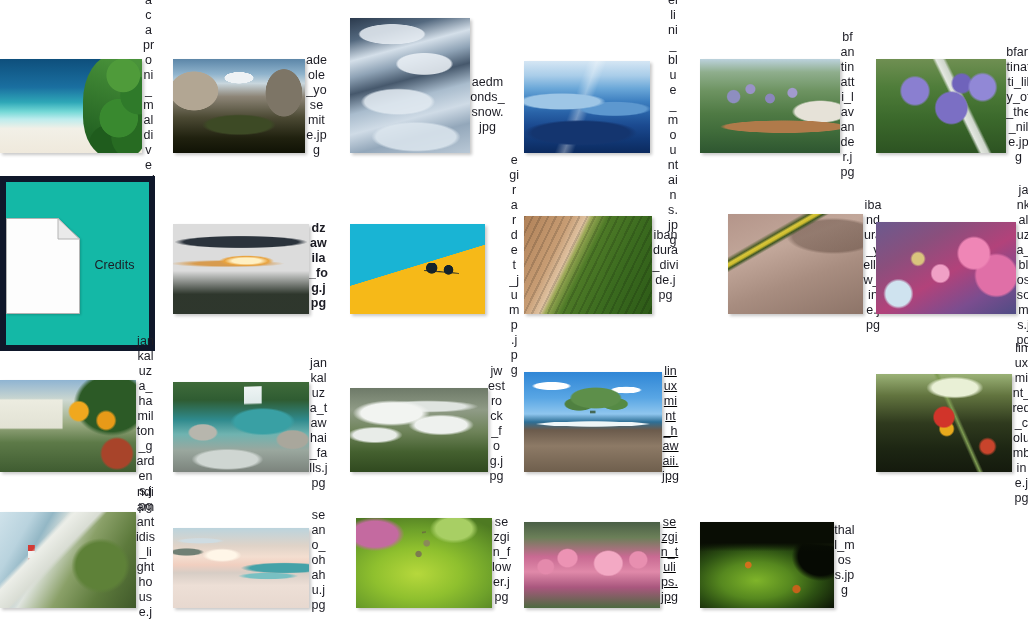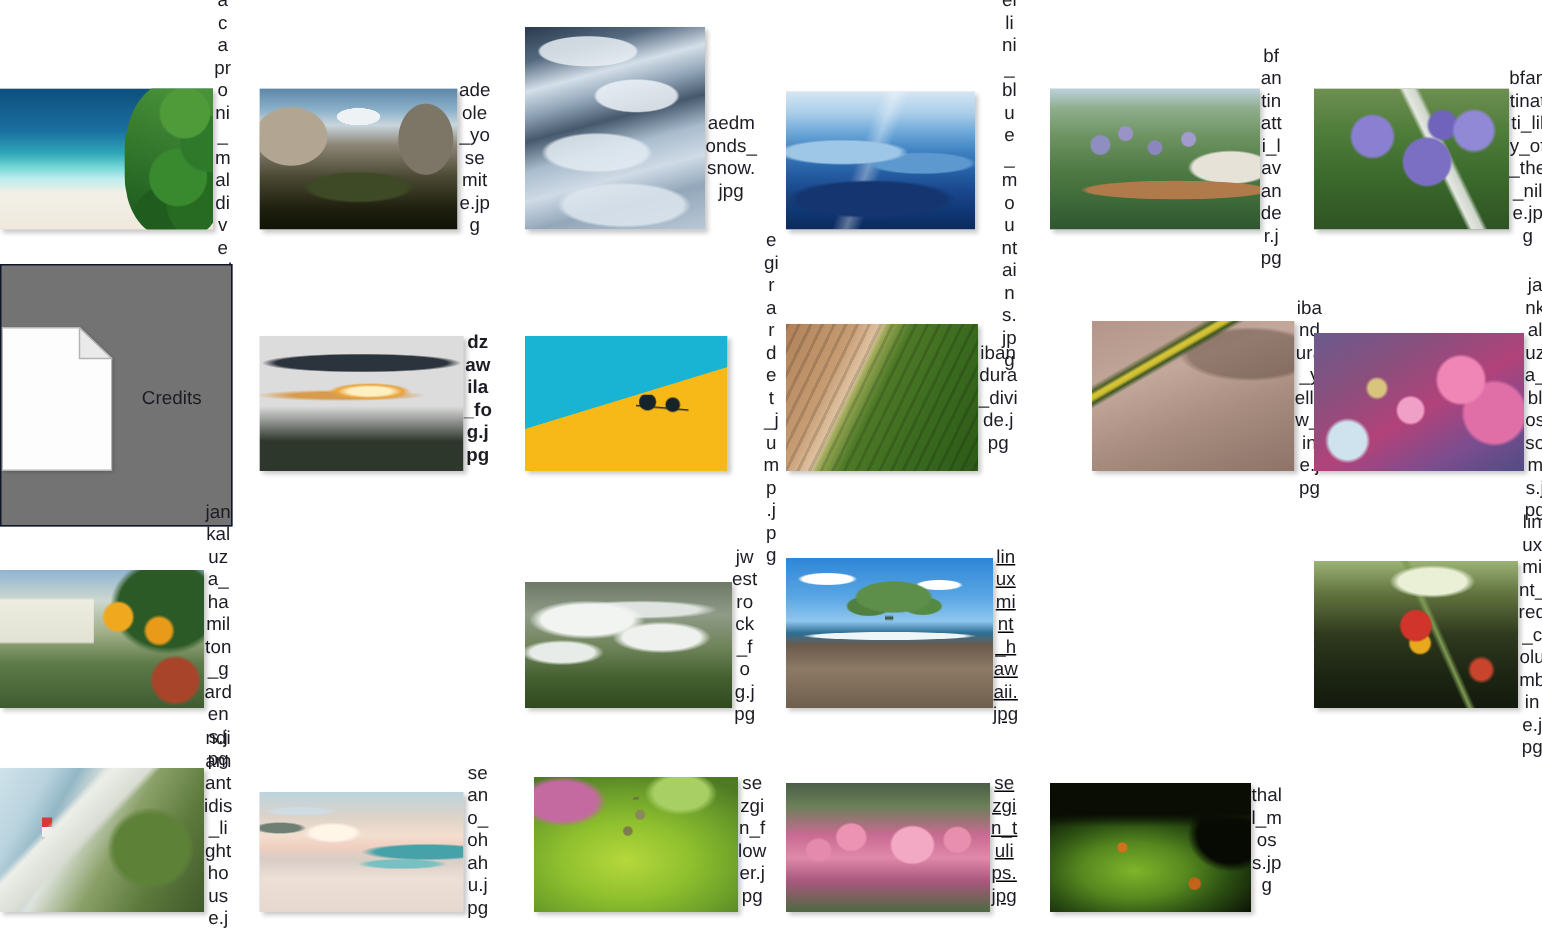--- a/index.html
+++ b/index.html
@@ -27,22 +27,22 @@
     position: absolute;
     width: 155px;
     box-sizing: border-box;
     display: flex;
     flex-direction: row;
     align-items: center;
     justify-content: flex-start;
     padding-top: 4px;
   }
   .file-item.selected {
-    background: #737373;
-    border: 1px solid #0f172a;
+    background: #14b8a6;
+    border: 6px solid #0f172a;
   }
 
   
   .thumb-box {
     width: 142px;
     height: 104px;
     display: flex;
     align-items: flex-end;
     justify-content: center;
     margin-bottom: 8px;
@@ -507,20 +507,28 @@
       <div class="file-label">jankaluza_blossoms.jpg</div>
     </div>
     <div class="file-item" style="left: 0px; top: 351px; height: 141px;">
       <div class="thumb-box">
         <div class="thumb" style="width: 136px; height: 92px;">
           <div class="img art-hamilton"></div>
         </div>
       </div>
       <div class="file-label">jankaluza_hamilton_gardens.jpg</div>
     </div>
+    <div class="file-item" style="left: 173px; top: 351px; height: 141px;">
+      <div class="thumb-box">
+        <div class="thumb" style="width: 136px; height: 90px;">
+          <div class="img art-falls"></div>
+        </div>
+      </div>
+      <div class="file-label">jankaluza_tawhai_falls.jpg</div>
+    </div>
     <div class="file-item" style="left: 350px; top: 351px; height: 141px;">
       <div class="thumb-box">
         <div class="thumb" style="width: 138px; height: 84px;">
           <div class="img art-fogforest"></div>
         </div>
       </div>
       <div class="file-label">jwestrock_fog.jpg</div>
     </div>
     <div class="file-item" style="left: 524px; top: 351px; height: 141px; text-decoration: underline;">
       <div class="thumb-box">

